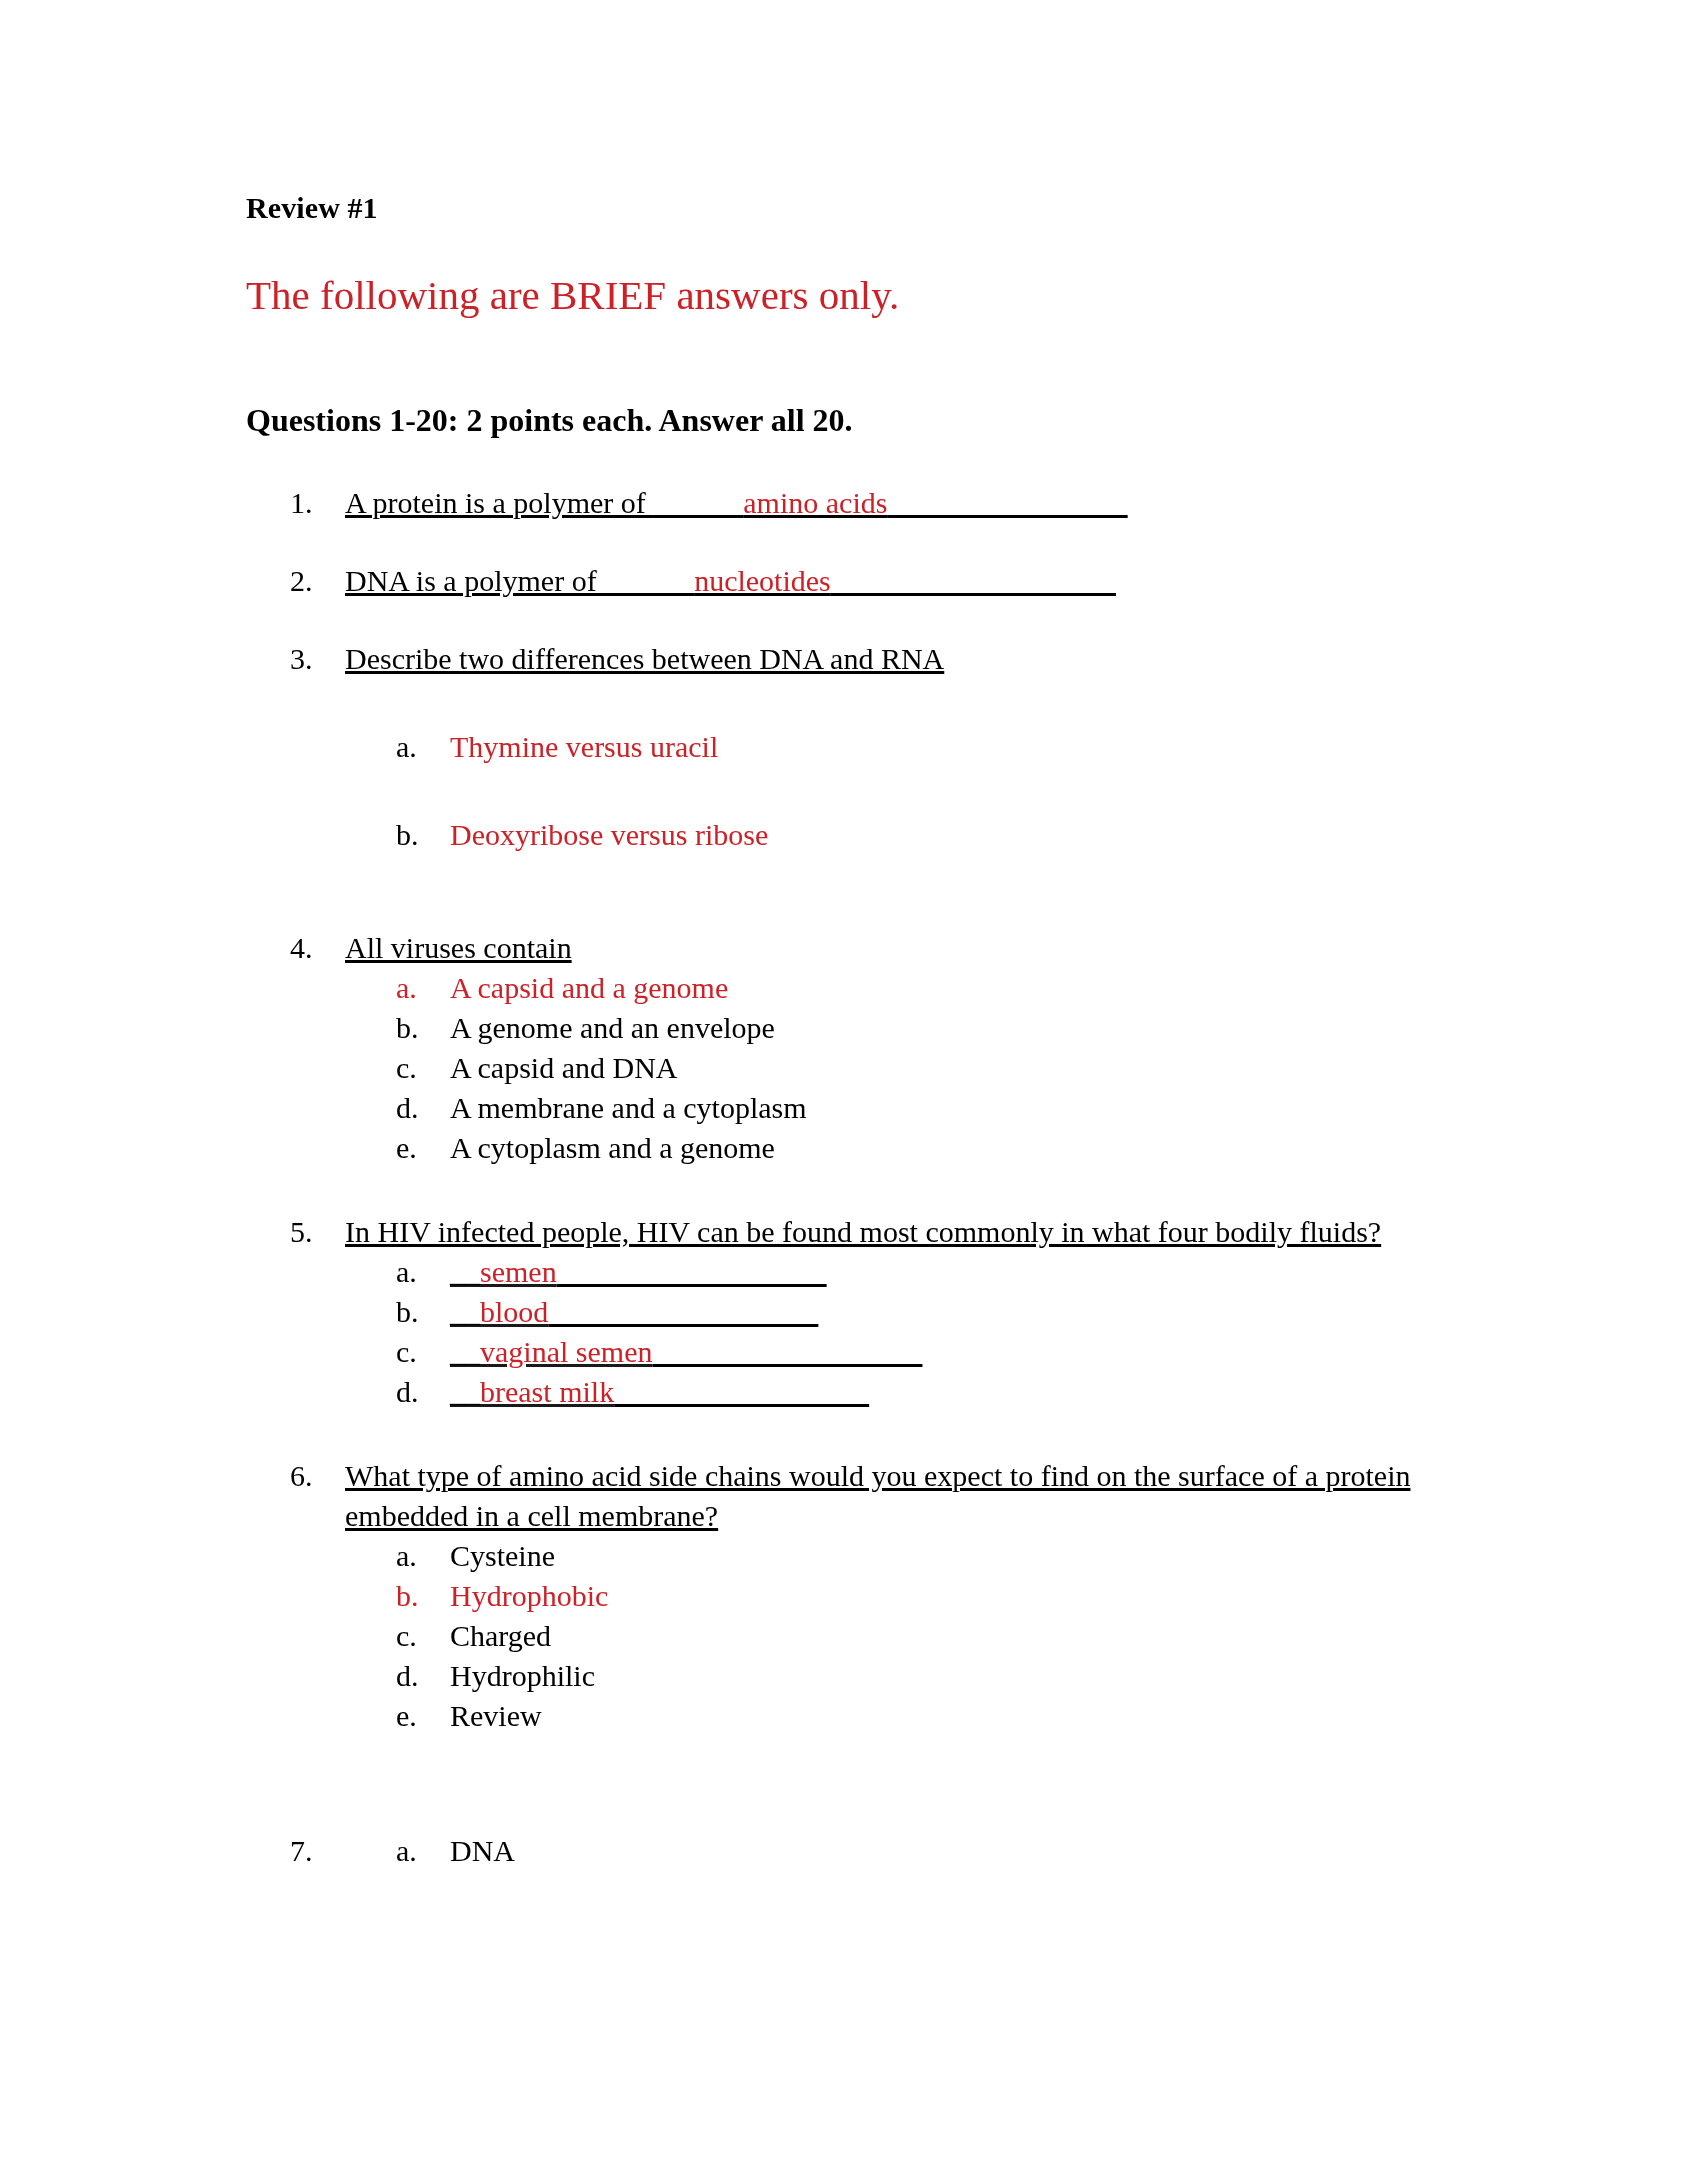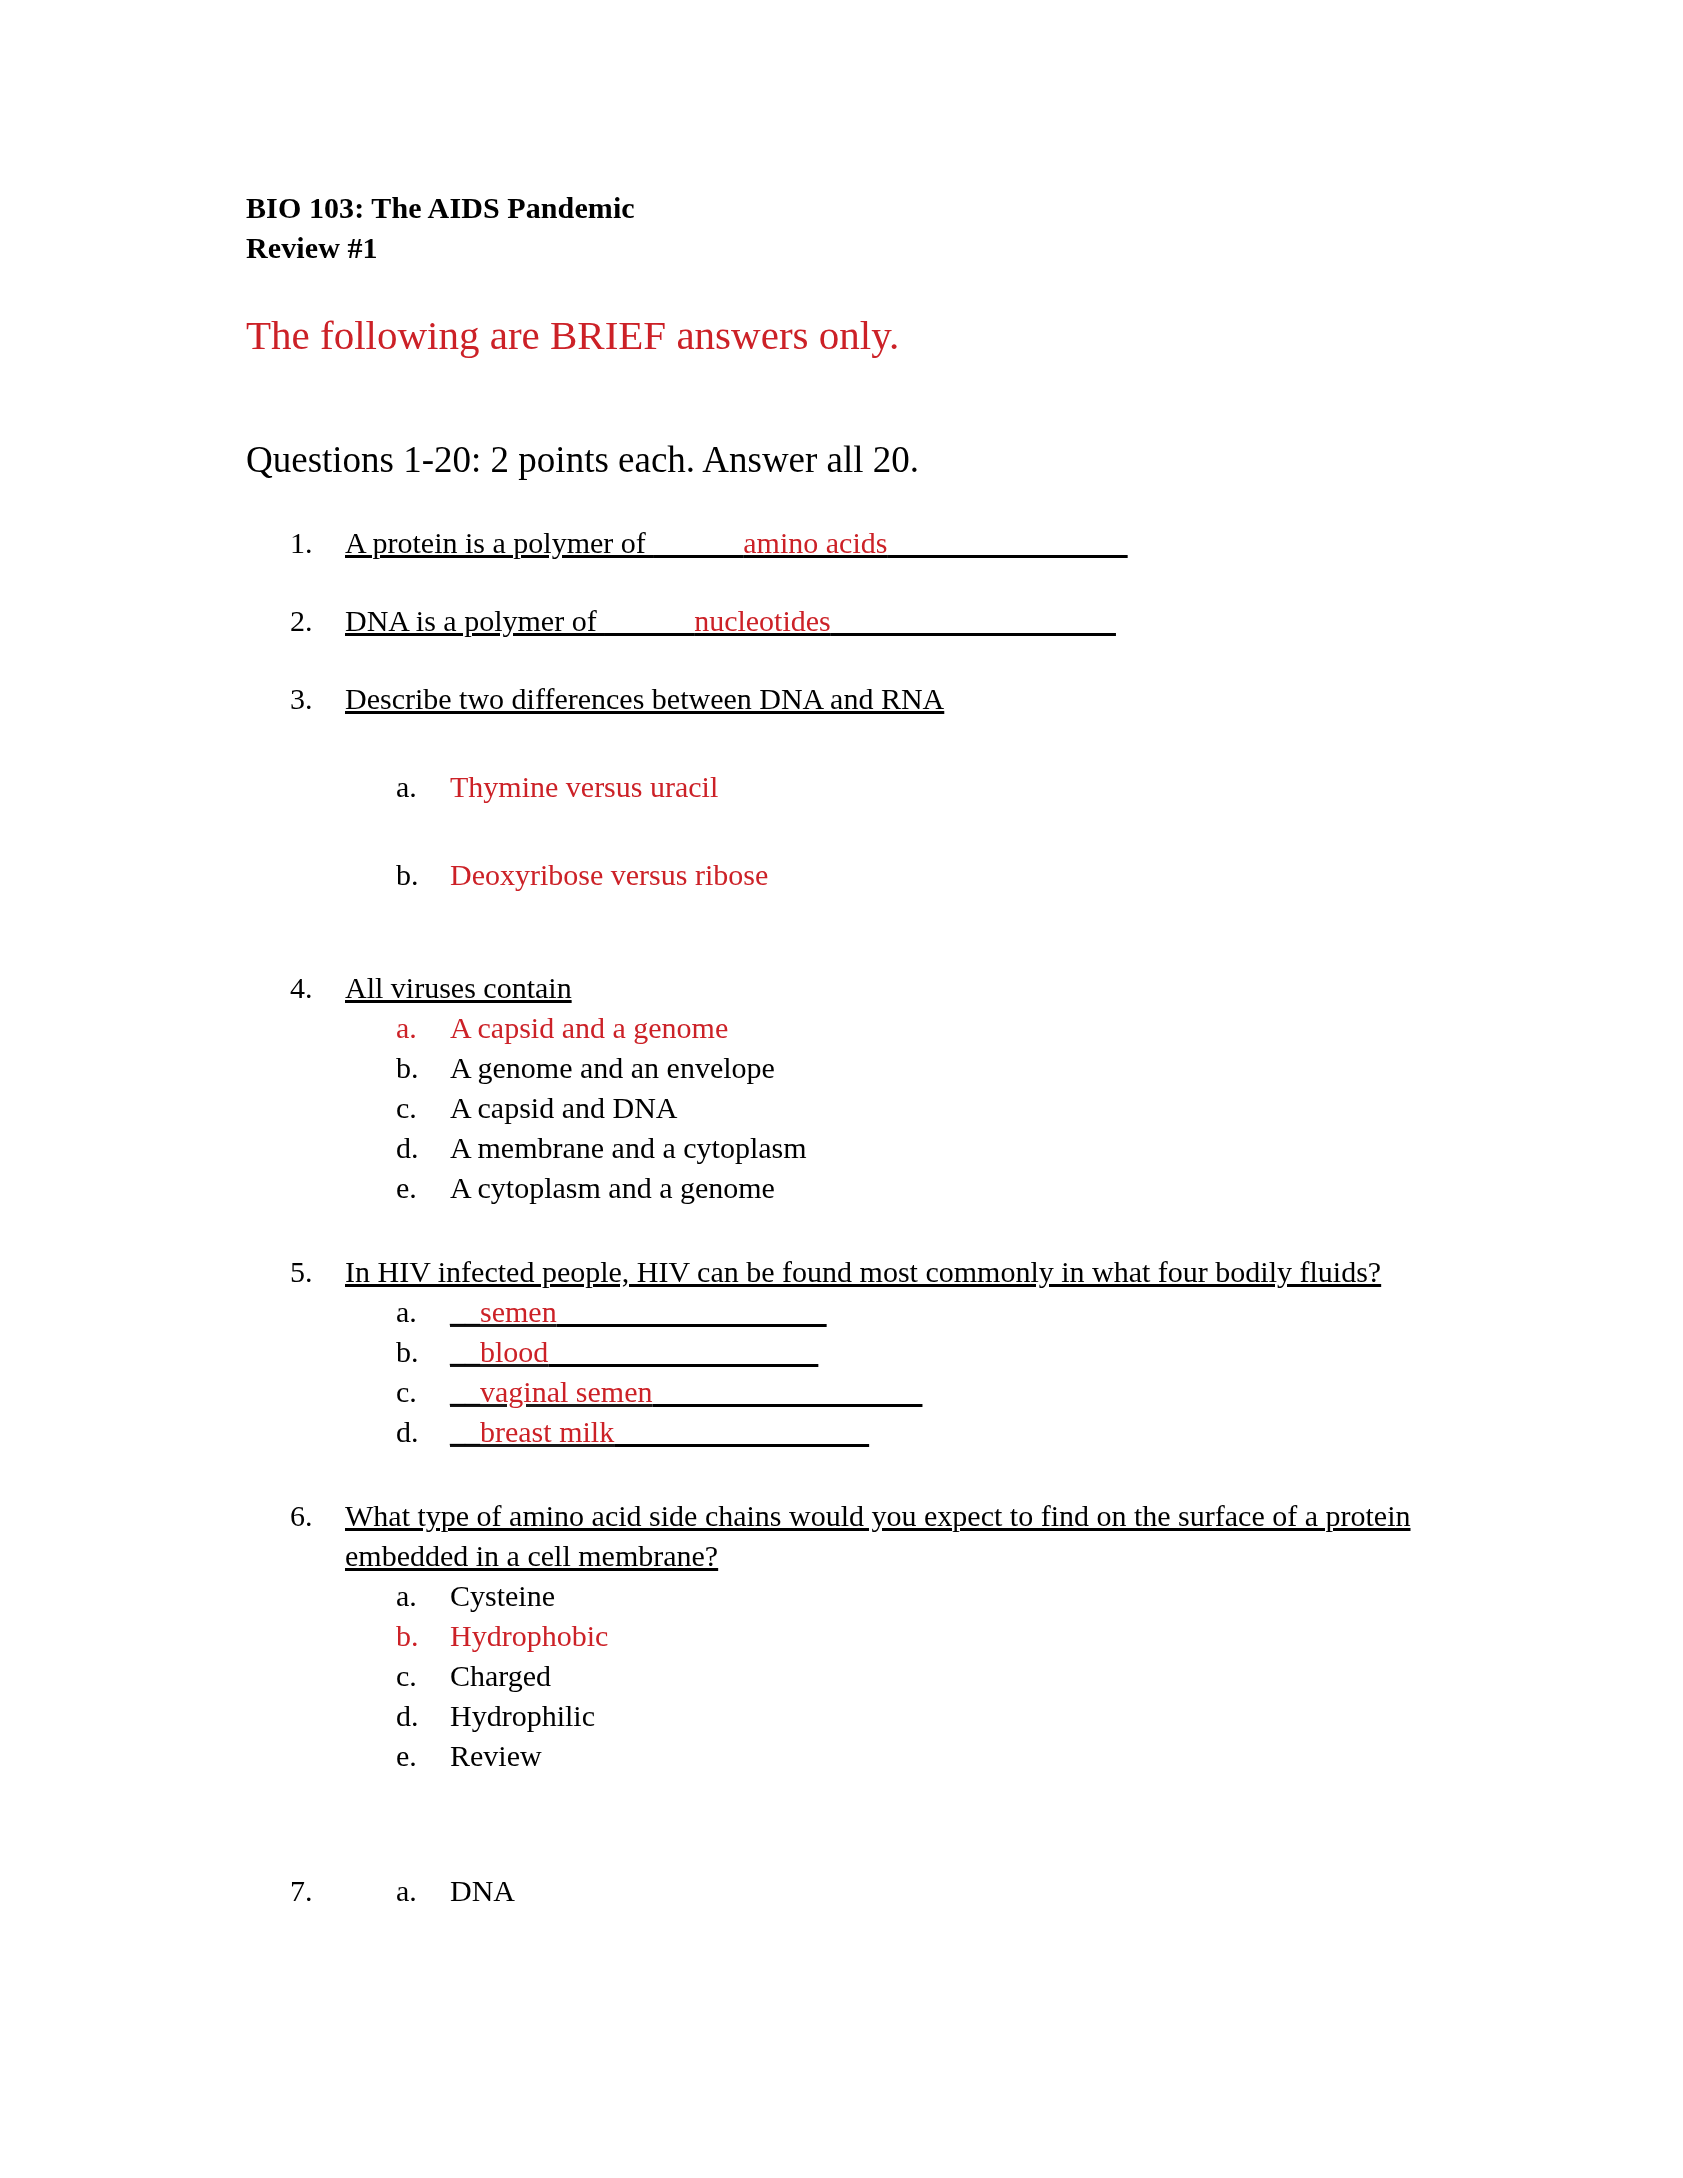--- a/index.html
+++ b/index.html
@@ -38,22 +38,22 @@
   .doc-header div { white-space: pre; }
 
   .note-red {
     color: #cc2127;
     font-size: 41px;
     line-height: 38px;
     margin-top: 48px;
   }
 
   .section-heading {
-    font-weight: normal;
-    font-size: 37px;
+    font-weight: bold;
+    font-size: 32px;
     line-height: 38px;
     margin-top: 87px;
   }
 
   
   ol.qlist {
     list-style: none;
     margin: 0;
     padding: 0;
     font-size: 30px;
@@ -121,21 +121,20 @@
     text-decoration-color: #1a1a1a;
   }
 </style>
 </head>
 <body>
 
 <div class="page">
   <div class="sheet">
 
     <div class="doc-header">
-      <div>BIO 103: The AIDS Pandemic</div>
       <div>Review #1</div>
     </div>
 
     <div class="note-red">The following are BRIEF answers only.</div>
 
     <div class="section-heading">Questions 1-20: 2 points each. Answer all 20.</div>
 
     <ol class="qlist">
 
       <li class="q" style="margin-top:44px;">

